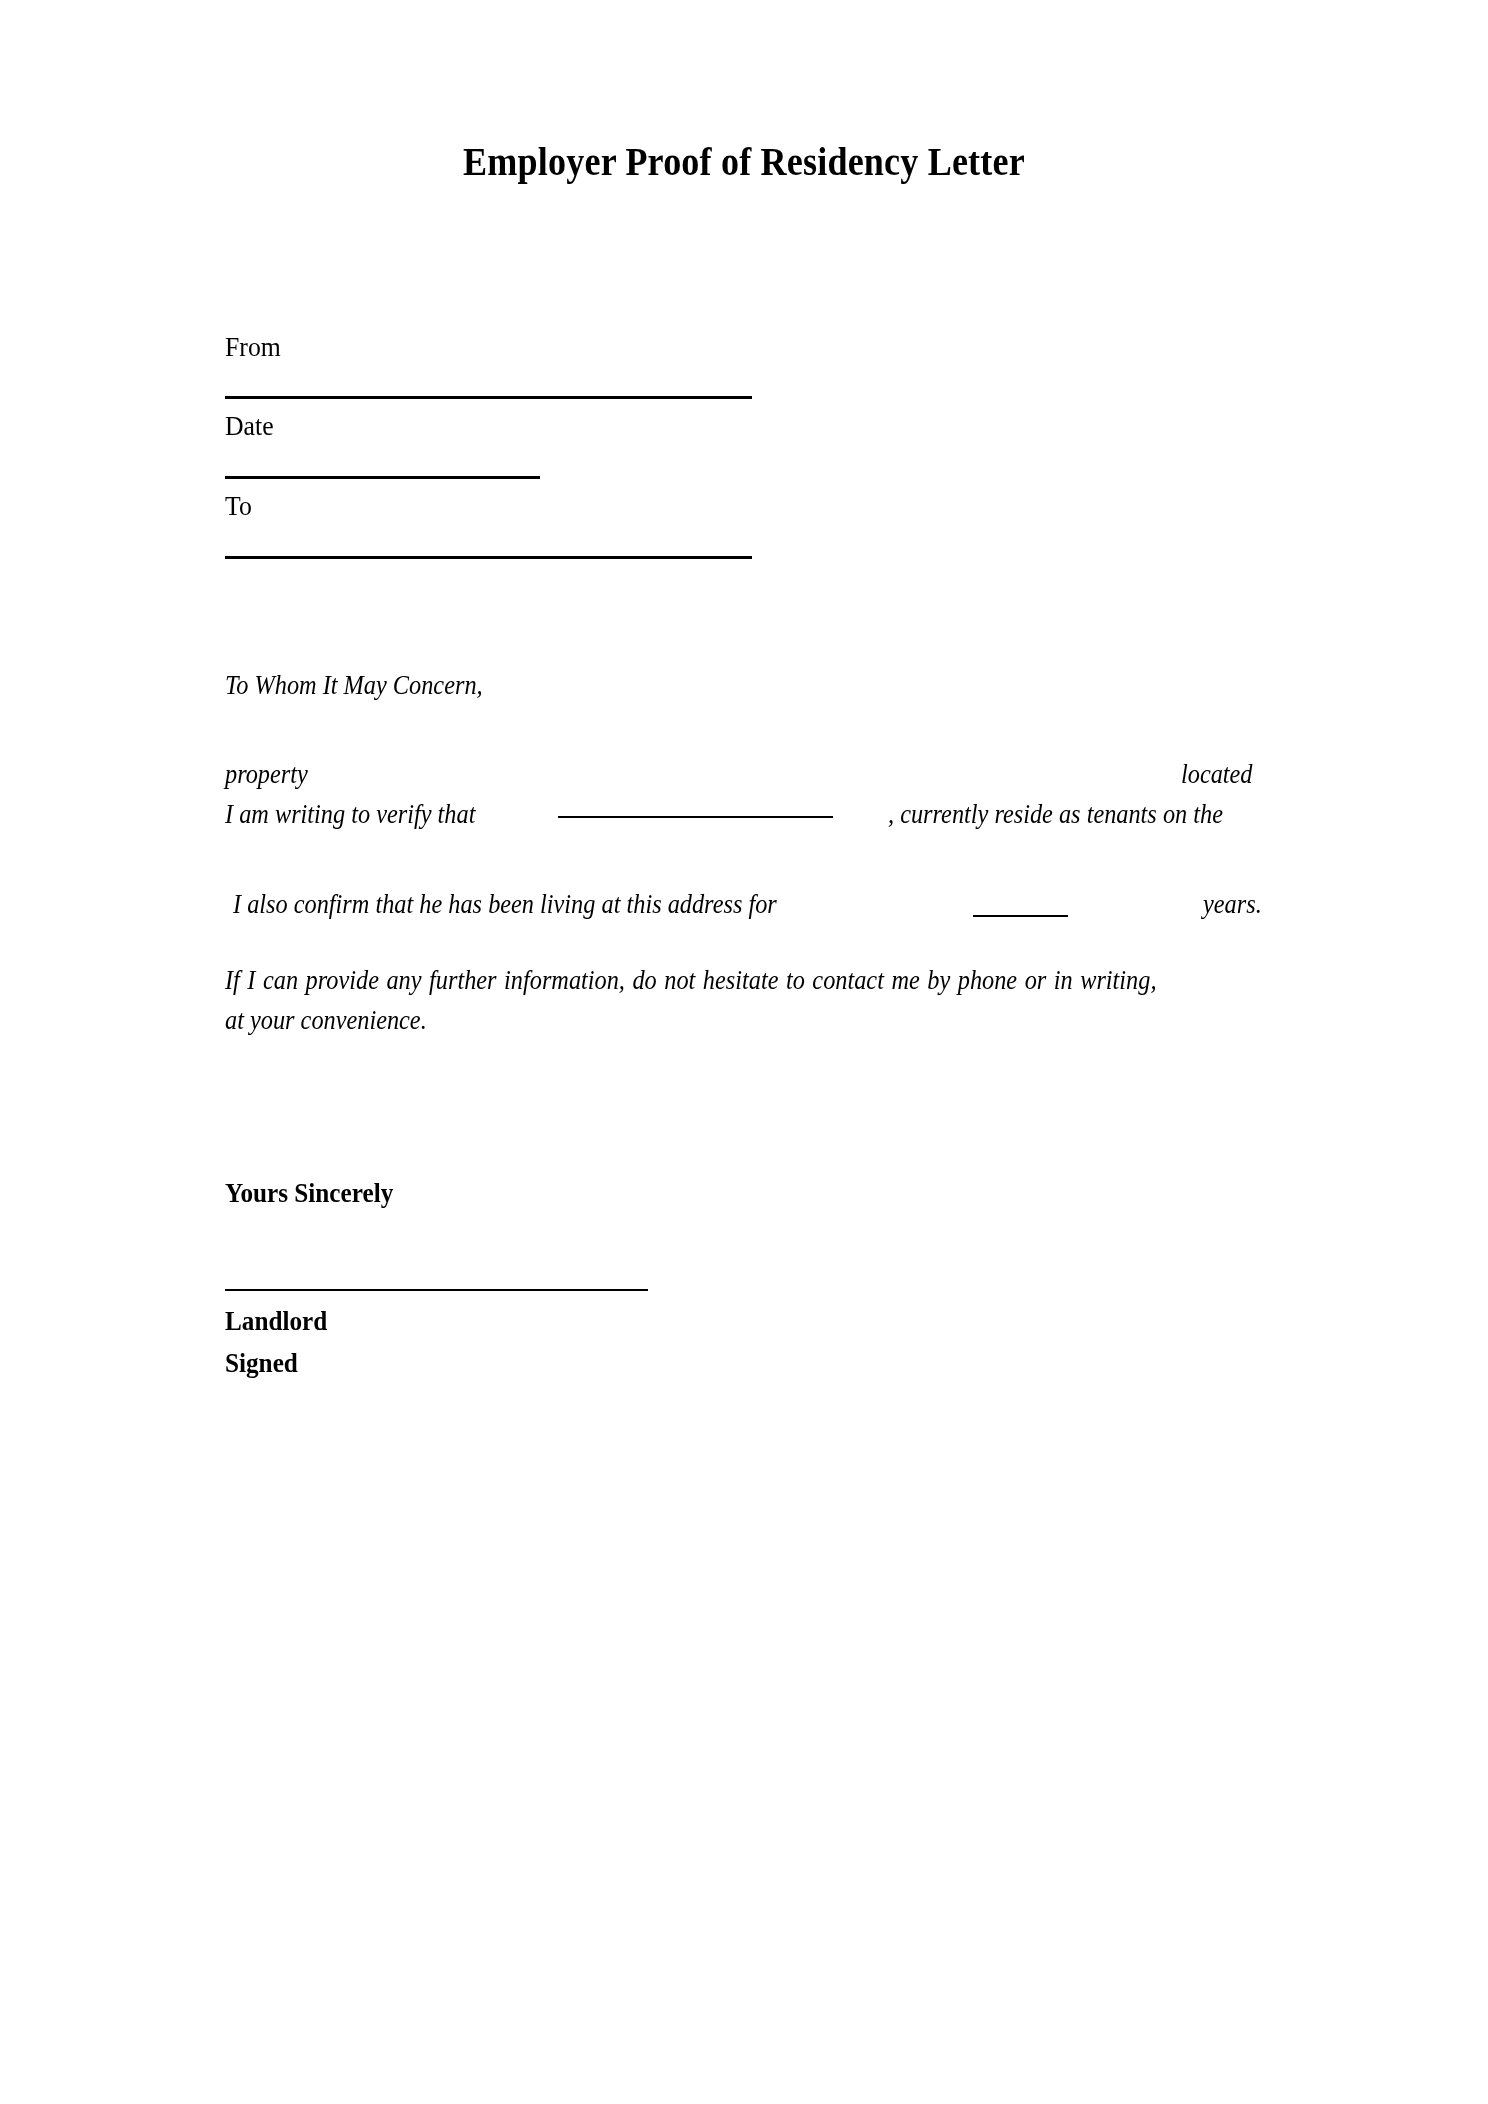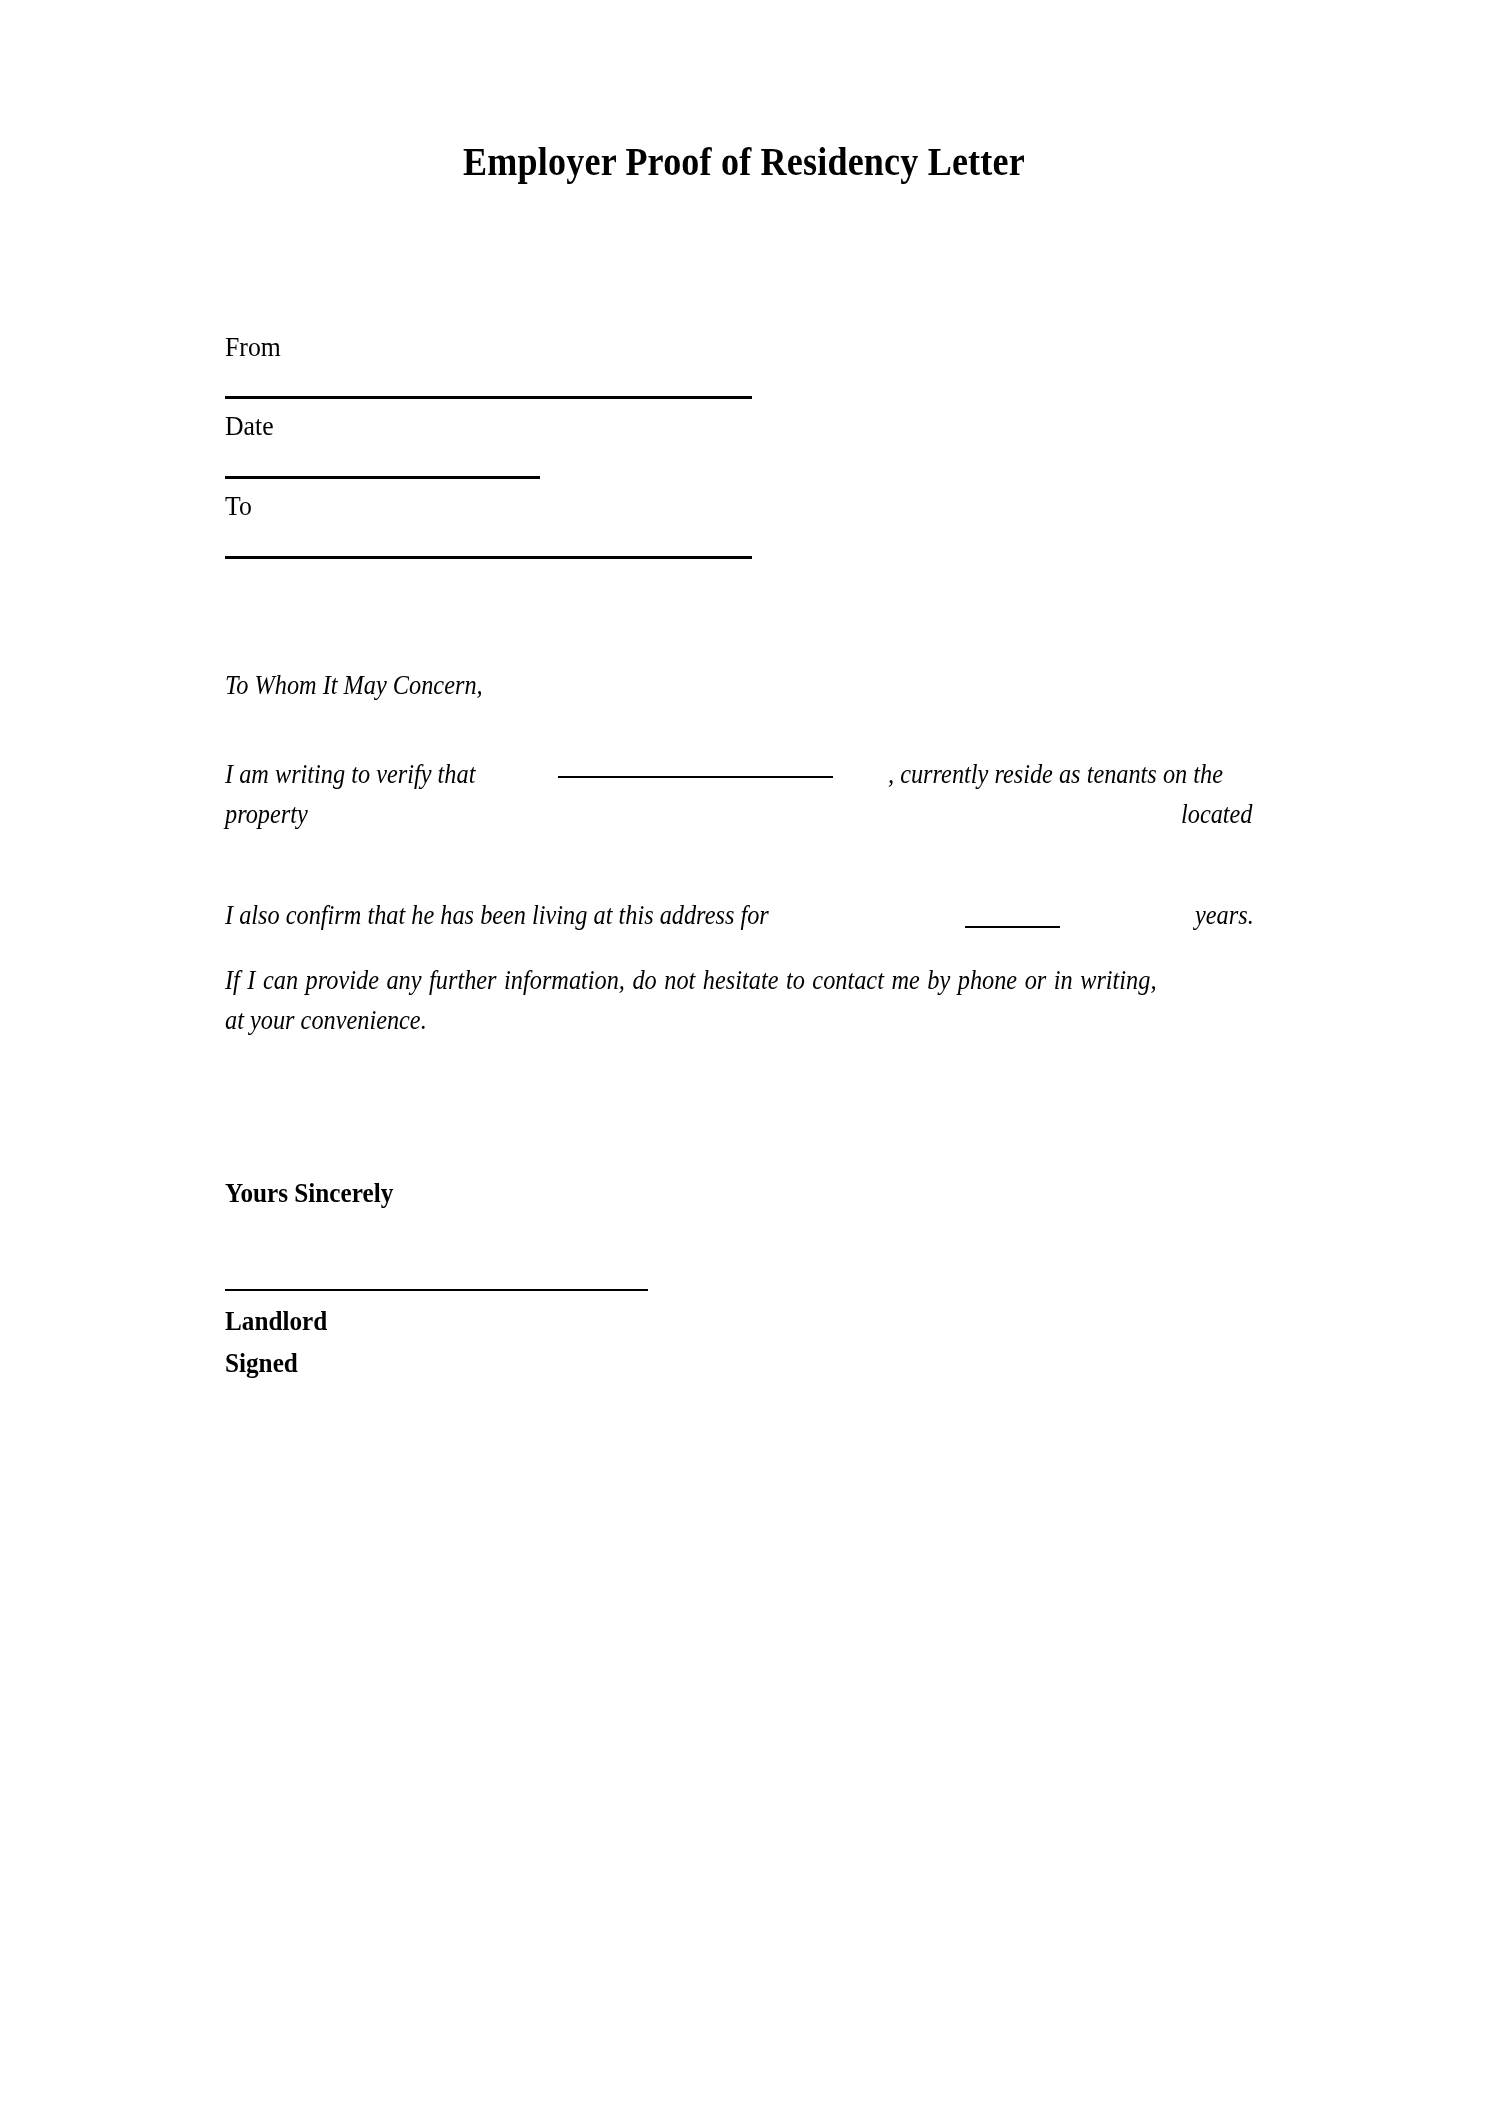--- a/index.html
+++ b/index.html
@@ -90,21 +90,21 @@
     text-justify: inter-word;
     font-size: 27px;
     line-height: 40px;
   }
   .para:after {
     content: "";
     display: inline-block;
     width: 100%;
   }
   .para-verify { position: absolute; top: 82px; left: 0; width: 1035px; }
-  .para-confirm { position: absolute; top: 212px; left: 0; width: 1035px; margin-top: 11px; }
+  .para-confirm { position: absolute; top: 212px; left: 8px; width: 1035px; }
   .para-contact { position: absolute; top: 282px; left: 0; width: 1035px; margin-top: 6px; }
 
   .para .txt {
     display: inline-block;
     transform: scaleX(0.9);
     transform-origin: left center;
   }
 
   
   .blank {
@@ -189,27 +189,27 @@
 
   <div class="hdr hdr-to">To</div>
   <div class="rule rule-to"></div>
 
   <div class="body-block">
 
     <div class="salutation">To Whom It May Concern,</div>
 
     <div class="para para-verify">
       <div class="split-line">
+        <span class="txt">property</span>
+        <span class="txt">located</span>
+      </div>
+      <div class="split-line">
         <span class="txt">I am writing to verify that</span>
         <span class="blank blank-name"></span>
         <span class="txt">, currently reside as tenants on the</span>
-      </div>
-      <div class="split-line">
-        <span class="txt">property</span>
-        <span class="txt">located</span>
       </div>
     </div>
 
     <div class="para para-confirm">
       <span class="txt">I also confirm that he has been living at this address for</span>
       <span class="blank blank-years"></span>
       <span class="txt">years.</span>
     </div>
 
     <div class="para para-contact">

